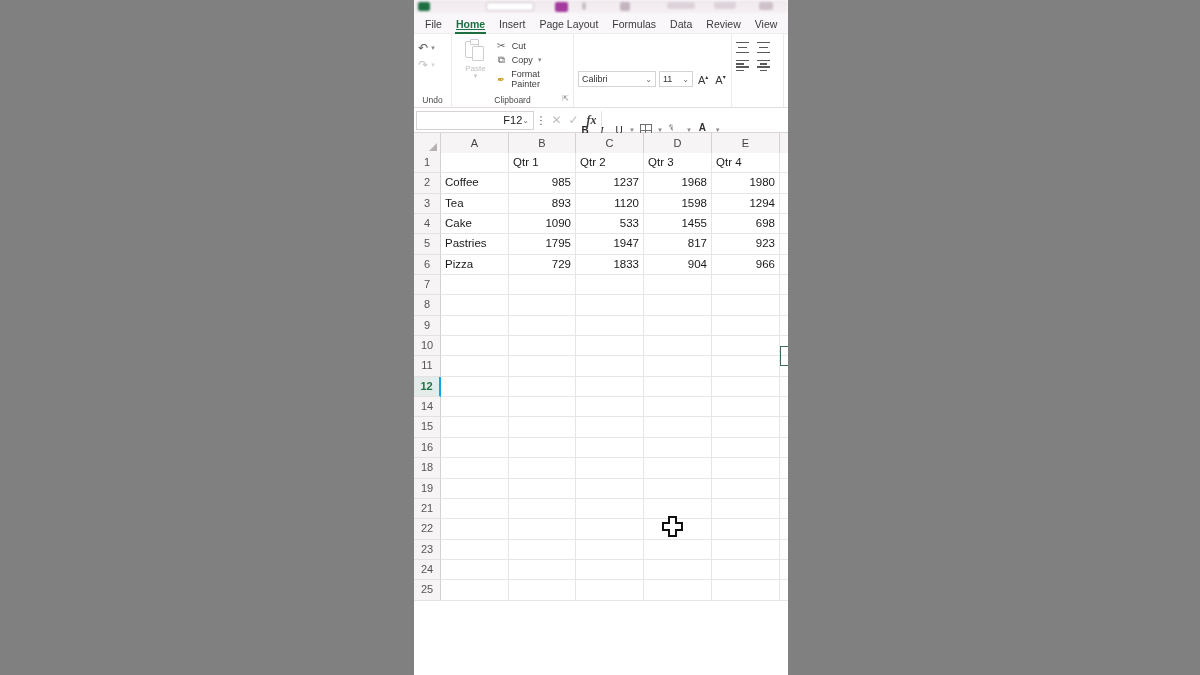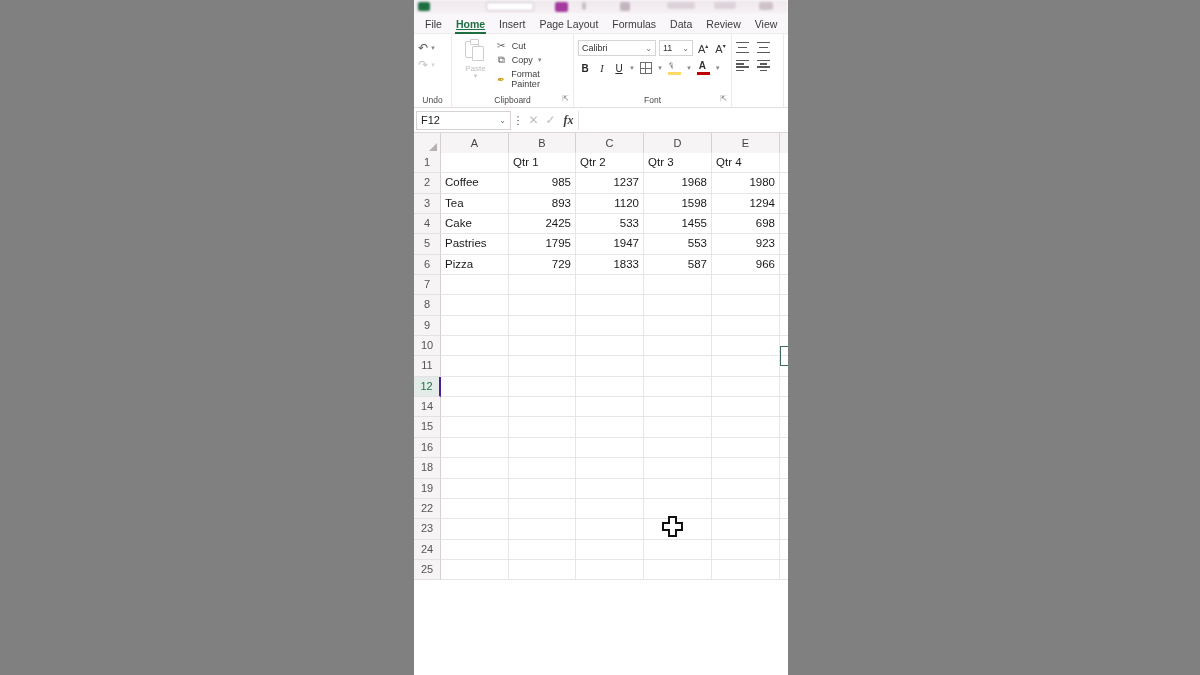--- a/index.html
+++ b/index.html
@@ -138,21 +138,21 @@
   .clip-items { display: flex; flex-direction: column; gap: 3px; padding-top: 3px; }
   .clip-item { display: flex; align-items: center; gap: 4px; font-size: 9px; color: #3d3d3d; }
   .ci-glyph { width: 13px; text-align: center; font-size: 10px; }
   .sc-cut { color: #5f5f5f; }
   .sc-copy { color: #5f5f5f; }
   .sc-fp { color: #c9a227; }
 
   
   .g-font { width: 158px; }
   .font-rows { display: flex; flex-direction: column; gap: 4px; padding-top: 3px; }
-  .frow { display: flex; align-items: center; gap: 3px; }
+  .frow { display: flex; align-items: center; gap: 3px; margin-top: 31px; }
   .font-name-box {
     width: 78px; height: 16px; border: 1px solid #d4d4d4; background: #fff;
     display: flex; align-items: center; justify-content: space-between;
     padding: 0 3px; font-size: 9px; color: #333;
   }
   .font-size-box {
     width: 34px; height: 16px; border: 1px solid #d4d4d4; background: #fff;
     display: flex; align-items: center; justify-content: space-between;
     padding: 0 3px; font-size: 9px; color: #333;
   }
@@ -220,23 +220,23 @@
   
   .formula-bar {
     height: 25px;
     background: #ffffff;
     border-bottom: 1px solid #dcd6da;
     display: flex;
     align-items: center;
     padding: 0 2px;
   }
   .name-box {
-    width: 95px; height: 19px;
+    width: 118px; height: 19px;
     border: 1px solid #d8d2d6; background: #fff;
-    display: flex; align-items: center; justify-content: space-between;
+    display: flex; align-items: center; justify-content: flex-end;
     padding: 0 4px;
     font-size: 11px; color: #222;
   }
   .nb-chev { font-size: 8px; color: #6c6c6c; }
   .fb-dots { width: 14px; text-align: center; font-size: 11px; color: #555; }
   .fb-x  { width: 17px; text-align: center; font-size: 12px; color: #bdbdbd; }
   .fb-ck { width: 17px; text-align: center; font-size: 12px; color: #bdbdbd; }
   .fb-fx {
     width: 19px; text-align: center; font-size: 12px; color: #3c3c3c;
     font-family: "Liberation Serif", serif; font-style: italic; font-weight: 600;
@@ -277,22 +277,22 @@
   .rh {
     width: 27px; min-width: 27px;
     text-align: center; font-size: 11px; color: #555;
     background: #f7f4f6;
     border-right: 1px solid #d6d0d4;
     border-bottom: 1px solid #e5e0e4;
     line-height: 19.3px;
   }
   .rh.sel {
     color: #217346; background: #e4ecea;
-    border-right: 2px solid #4c1d95;
-    font-weight: 400;
+    border-right: 2px solid #0ea5e9;
+    font-weight: 700;
   }
   .cell {
     border-right: 1px solid #e6e6e6;
     border-bottom: 1px solid #e6e6e6;
     font-size: 11.5px; color: #1a1a1a;
     line-height: 19.3px;
     padding: 0 4px;
     overflow: hidden; white-space: nowrap;
   }
   .cell.num { text-align: right; }
@@ -543,41 +543,41 @@
             <div class="cell cw-a txt">Tea</div>
             <div class="cell cw-b num">893</div>
             <div class="cell cw-c num">1120</div>
             <div class="cell cw-d num">1598</div>
             <div class="cell cw-e num">1294</div>
             <div class="cell cw-f txt"></div>
           </div>
           <div class="row">
             <div class="rh">4</div>
             <div class="cell cw-a txt">Cake</div>
-            <div class="cell cw-b num">2425</div>
+            <div class="cell cw-b num">1090</div>
             <div class="cell cw-c num">533</div>
             <div class="cell cw-d num">1455</div>
             <div class="cell cw-e num">698</div>
             <div class="cell cw-f txt"></div>
           </div>
           <div class="row">
             <div class="rh">5</div>
             <div class="cell cw-a txt">Pastries</div>
             <div class="cell cw-b num">1795</div>
             <div class="cell cw-c num">1947</div>
-            <div class="cell cw-d num">553</div>
+            <div class="cell cw-d num">817</div>
             <div class="cell cw-e num">923</div>
             <div class="cell cw-f txt"></div>
           </div>
           <div class="row">
             <div class="rh">6</div>
             <div class="cell cw-a txt">Pizza</div>
             <div class="cell cw-b num">729</div>
             <div class="cell cw-c num">1833</div>
-            <div class="cell cw-d num">587</div>
+            <div class="cell cw-d num">904</div>
             <div class="cell cw-e num">966</div>
             <div class="cell cw-f txt"></div>
           </div>
           <div class="row">
             <div class="rh">7</div>
             <div class="cell cw-a txt"></div>
             <div class="cell cw-b txt"></div>
             <div class="cell cw-c txt"></div>
             <div class="cell cw-d txt"></div>
             <div class="cell cw-e txt"></div>
@@ -659,20 +659,29 @@
             <div class="rh">18</div>
             <div class="cell cw-a txt"></div>
             <div class="cell cw-b txt"></div>
             <div class="cell cw-c txt"></div>
             <div class="cell cw-d txt"></div>
             <div class="cell cw-e txt"></div>
             <div class="cell cw-f txt"></div>
           </div>
           <div class="row">
             <div class="rh">19</div>
+            <div class="cell cw-a txt"></div>
+            <div class="cell cw-b txt"></div>
+            <div class="cell cw-c txt"></div>
+            <div class="cell cw-d txt"></div>
+            <div class="cell cw-e txt"></div>
+            <div class="cell cw-f txt"></div>
+          </div>
+          <div class="row">
+            <div class="rh">21</div>
             <div class="cell cw-a txt"></div>
             <div class="cell cw-b txt"></div>
             <div class="cell cw-c txt"></div>
             <div class="cell cw-d txt"></div>
             <div class="cell cw-e txt"></div>
             <div class="cell cw-f txt"></div>
           </div>
           <div class="row">
             <div class="rh">22</div>
             <div class="cell cw-a txt"></div>

